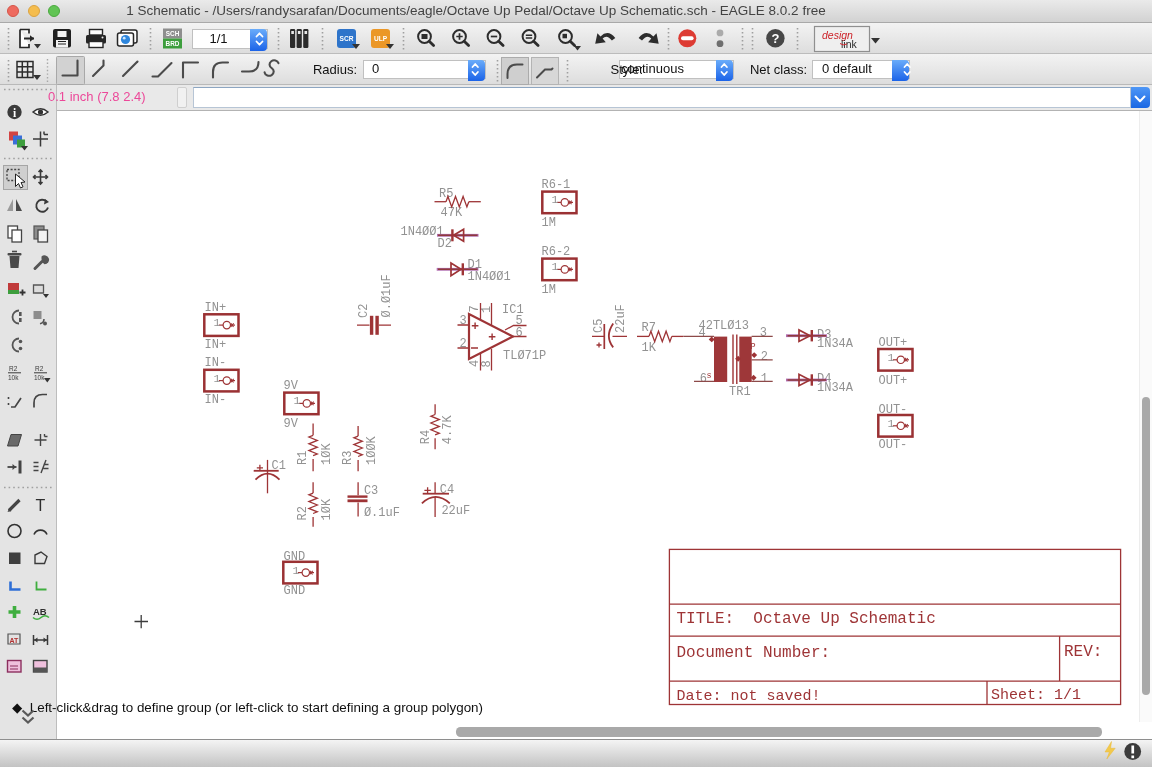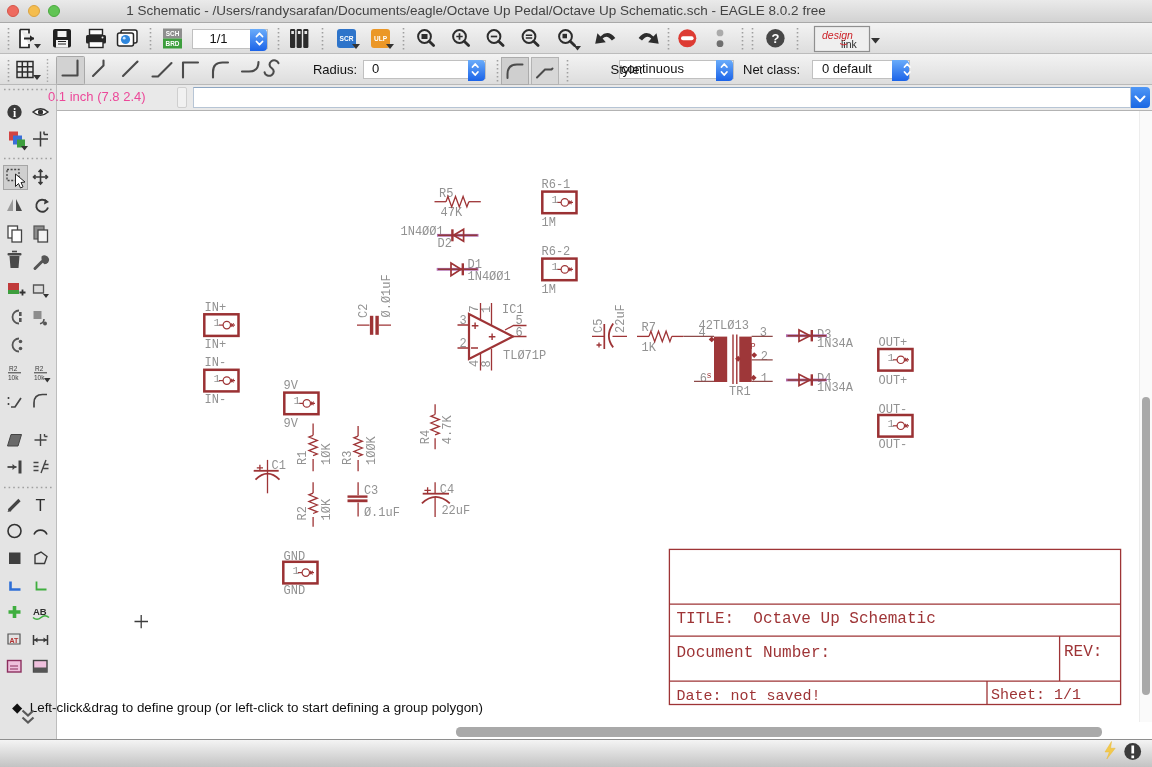--- a/index.html
+++ b/index.html
@@ -45,21 +45,21 @@
 <div class="abs combo" style="left:619px;top:60px;width:115px;height:19px;">
     <span class="abs" style="left:1px;top:0px">continuous</span>
     <span class="stepper" style="height:21px"></span>
   </div>
 <div class="abs combo" style="left:812px;top:60px;width:98px;height:19px;">
     <span class="abs" style="left:9px;top:0px">0 default</span>
     <span class="stepper" style="height:21px"></span>
   </div>
 <div class="abs lbl" style="left:312px;top:62px;width:45px;text-align:right">Radius:</div>
 <div class="abs lbl" style="left:606px;top:62px;width:37px;text-align:right">Style:</div>
-<div class="abs lbl" style="left:743px;top:62px;width:64px;text-align:left">Net class:</div>
+<div class="abs lbl" style="left:743px;top:62px;width:64px;text-align:right">Net class:</div>
 <div class="abs lbl" style="left:48px;top:89px;color:#ec4899">0.1 inch (7.8 2.4)</div>
 <div class="abs" style="left:177px;top:87px;width:10px;height:21px;background:#f1f1f1;border:1px solid #cfcfcf;border-radius:2px"></div>
 <div class="abs" id="cmdfield"></div>
 <div class="abs" id="cmdbtn"></div>
 <div class="abs" id="vsb"></div>
 <div class="abs" id="vthumb"></div>
 <div class="abs" id="hthumb"></div>
 <div class="abs" id="statusbar"></div>
 <div class="abs" id="status-text">◆&nbsp; Left-click&amp;drag to define group (or left-click to start defining a group polygon)</div>
 

